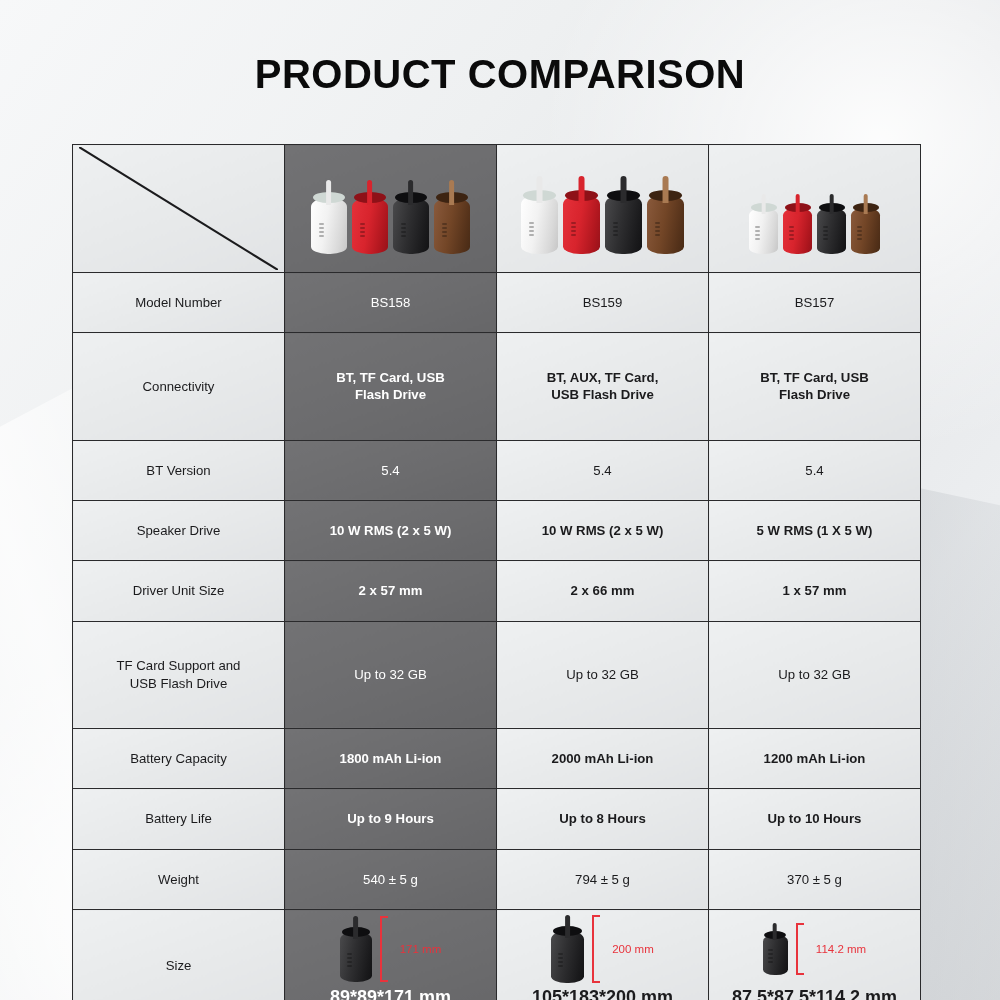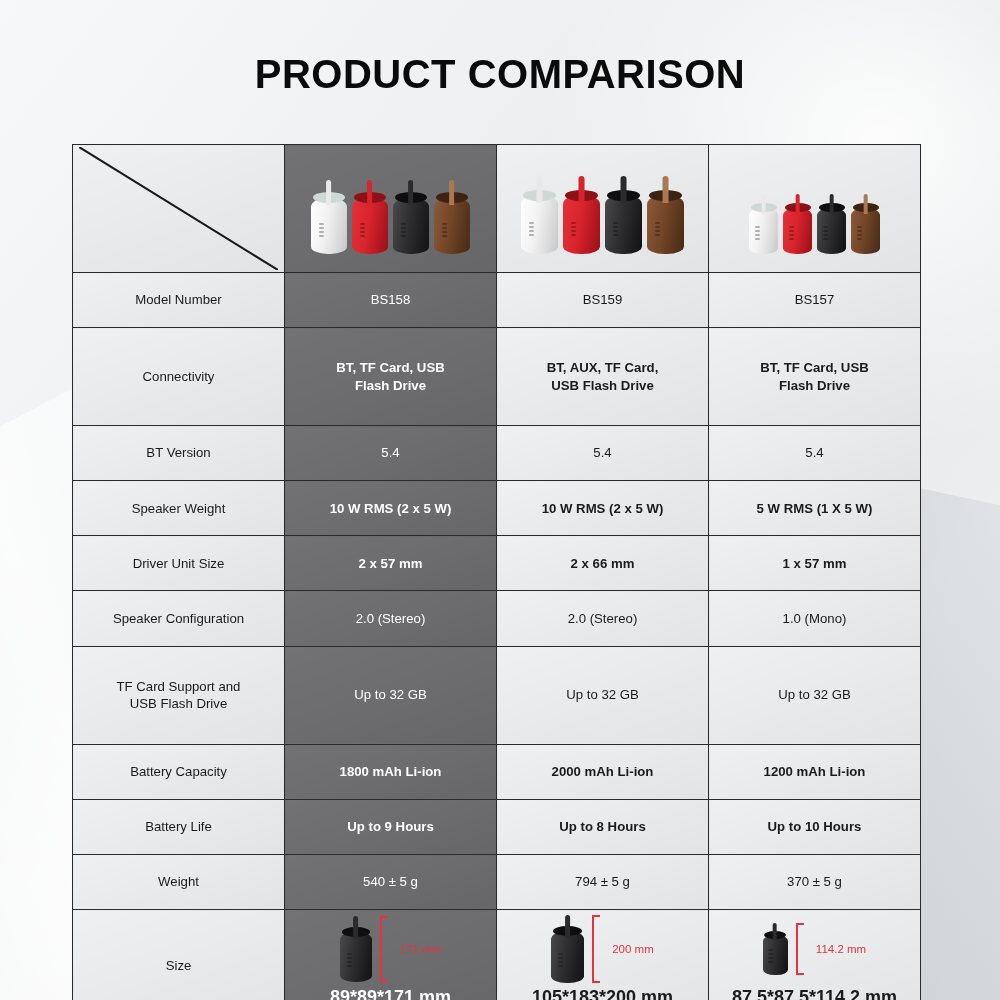--- a/index.html
+++ b/index.html
@@ -315,36 +315,30 @@
           <td class="bold">BT, AUX, TF Card,<br>USB Flash Drive</td>
           <td class="bold">BT, TF Card, USB<br>Flash Drive</td>
         </tr>
         <tr>
           <td class="reg">BT Version</td>
           <td class="hl reg">5.4</td>
           <td class="reg">5.4</td>
           <td class="reg">5.4</td>
         </tr>
         <tr>
-          <td class="reg">Speaker Weight</td>
+          <td class="reg">Speaker Drive</td>
           <td class="hl bold">10 W RMS (2 x 5 W)</td>
           <td class="bold">10 W RMS (2 x 5 W)</td>
           <td class="bold">5 W RMS (1 X 5 W)</td>
         </tr>
         <tr>
           <td class="reg">Driver Unit Size</td>
           <td class="hl bold">2 x 57 mm</td>
           <td class="bold">2 x 66 mm</td>
           <td class="bold">1 x 57 mm</td>
-        </tr>
-        <tr>
-          <td class="reg">Speaker Configuration</td>
-          <td class="hl reg">2.0 (Stereo)</td>
-          <td class="reg">2.0 (Stereo)</td>
-          <td class="reg">1.0 (Mono)</td>
         </tr>
         <tr>
           <td class="reg">TF Card Support and<br>USB Flash Drive</td>
           <td class="hl reg">Up to 32 GB</td>
           <td class="reg">Up to 32 GB</td>
           <td class="reg">Up to 32 GB</td>
         </tr>
         <tr>
           <td class="reg">Battery Capacity</td>
           <td class="hl bold">1800 mAh Li-ion</td>

